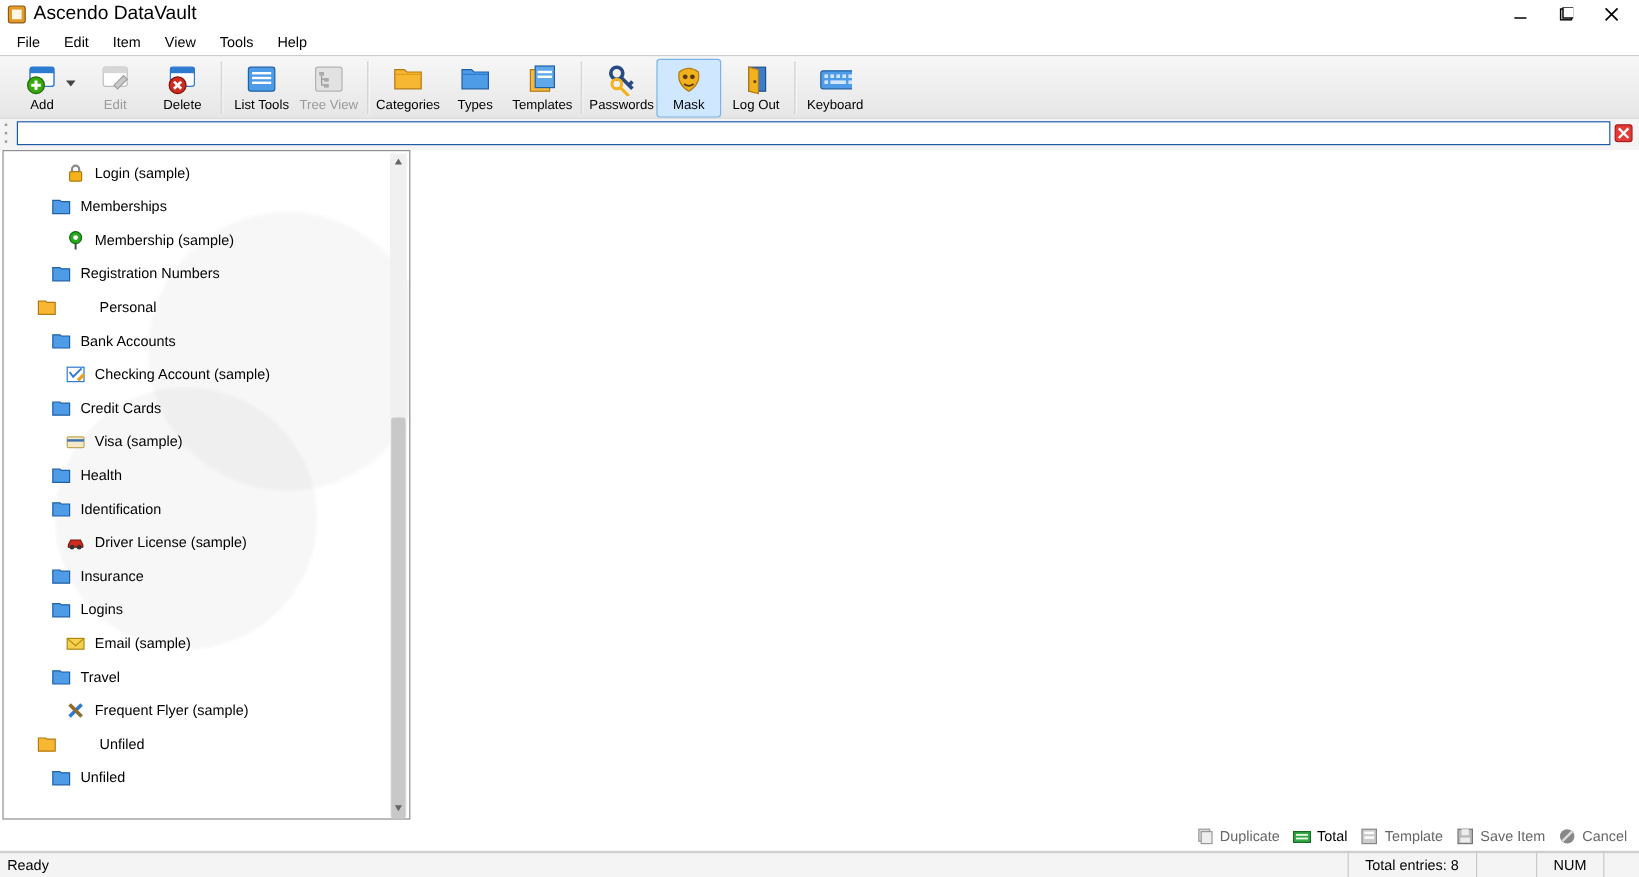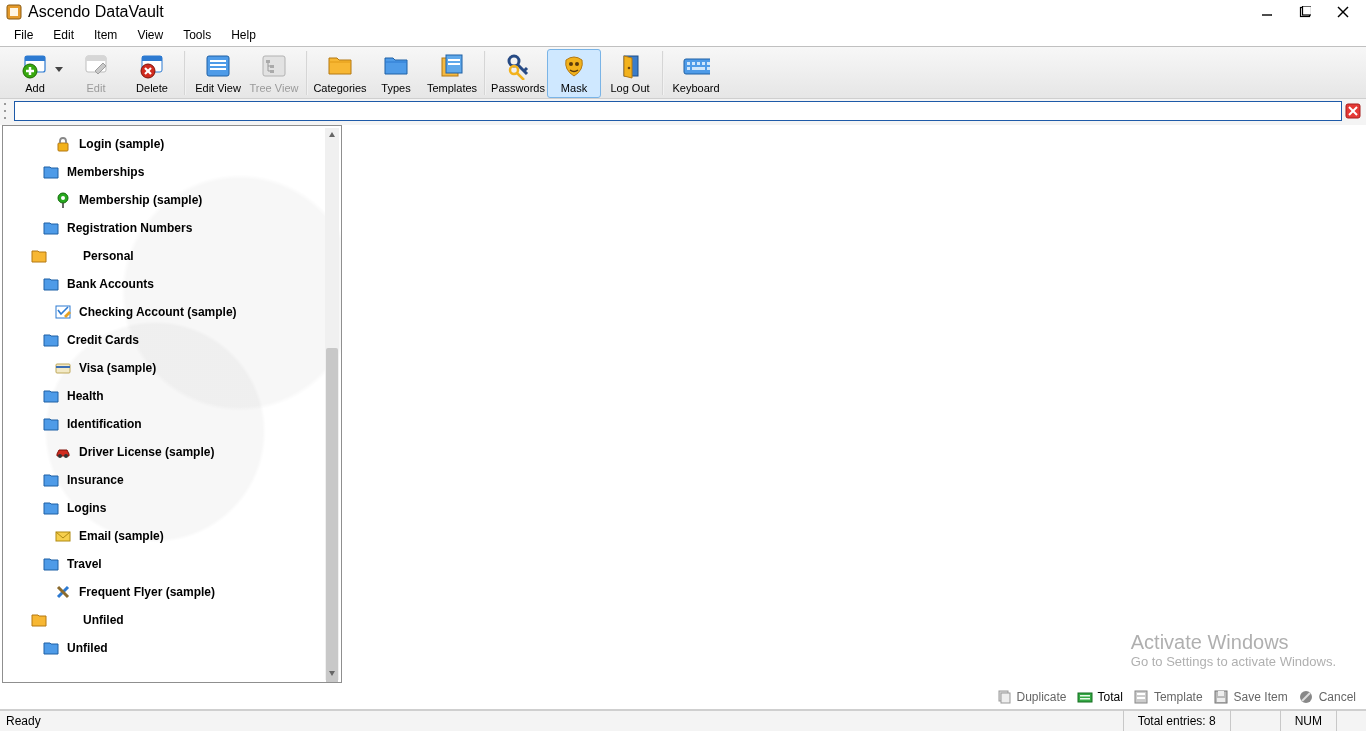--- a/index.html
+++ b/index.html
@@ -28,21 +28,21 @@
   .tool-btn.disabled .tbl { color: #9a9a9a; }
   .tool-sep { width: 2px; height: 44px; margin: 2px 4px; background: linear-gradient(to right,#c8c8c8,#fff); }
   .dd-caret { position: absolute; right: 3px; top: 12px; }
 
   
   .search-row { display: flex; align-items: center; padding: 2px 4px 4px 4px; background: #f4f4f4; }
   .grip { width: 6px; height: 20px; margin-right: 4px; display: flex; flex-direction: column; justify-content: space-around; }
   .grip span { display: block; width: 2px; height: 2px; background: #999; }
   .search-input { flex: 1; border: 1px solid #1e5aa8; height: 20px; background: #fff; padding: 0 4px; font-family: inherit; font-size: 12px; outline: none; }
   .close-x { width: 18px; height: 18px; margin-left: 2px; display: flex; align-items: center; justify-content: center; }
-  .tree-panel { width: 340px; border: 1px solid #8f8f8f; margin: 0 0 2px 2px; position: relative; overflow: hidden; background: #fff; font-weight: bold; }
+  .tree-panel { width: 340px; border: 1px solid #8f8f8f; margin: 0 0 2px 2px; position: relative; overflow: hidden; background: #fff; }
   .tree-bg { position: absolute; inset: 0; background: radial-gradient(circle at 45% 55%, rgba(0,0,0,0.03) 0%, rgba(0,0,0,0.03) 30%, transparent 31%), radial-gradient(circle at 70% 30%, rgba(0,0,0,0.03) 0%, rgba(0,0,0,0.03) 25%, transparent 26%); pointer-events: none; }
   .tree-scroll { position: absolute; top: 2px; right: 2px; bottom: 2px; width: 14px; background: #f0f0f0; }
   .tree-scroll .thumb { position: absolute; left: 1px; right: 1px; top: 220px; height: 340px; background: #c8c8c8; border-radius: 2px; }
   .tree-scroll .up, .tree-scroll .dn { position: absolute; left: 0; right: 0; height: 14px; display: flex; align-items: center; justify-content: center; }
   .tree-scroll .up { top: 0; } .tree-scroll .dn { bottom: 0; }
   .tree { position: absolute; left: 4px; top: 4px; right: 18px; bottom: 4px; overflow: hidden; }
   .node { display: flex; align-items: center; height: 28px; padding-left: 4px; }
   .lvl1 { margin-left: 18px; gap: 28px; }
   .lvl2 { margin-left: 30px; }
   .lvl3 { margin-left: 42px; }
@@ -153,21 +153,21 @@
     <div class="tool-sep"></div>
     <div class="tool-btn">
       <div class="tbi">
         <svg width="28" height="28">
           <rect x="3" y="4" width="22" height="20" rx="2" fill="#4e9be8" stroke="#1e60a5"></rect>
           <rect x="6" y="8" width="16" height="2" fill="#fff"></rect>
           <rect x="6" y="12" width="16" height="2" fill="#fff"></rect>
           <rect x="6" y="16" width="16" height="2" fill="#fff"></rect>
         </svg>
       </div>
-      <div class="tbl">Edit View</div>
+      <div class="tbl">List Tools</div>
     </div>
     <div class="tool-btn disabled">
       <div class="tbi">
         <svg width="28" height="28">
           <rect x="3" y="4" width="22" height="20" rx="2" fill="#e2e2e2" stroke="#b2b2b2"></rect>
           <rect x="6" y="8" width="4" height="3" fill="#aaa"></rect>
           <rect x="10" y="13" width="4" height="3" fill="#aaa"></rect>
           <rect x="10" y="18" width="4" height="3" fill="#aaa"></rect>
           <line x1="8" y1="11" x2="8" y2="19" stroke="#999"></line>
           <line x1="8" y1="14" x2="10" y2="14" stroke="#999"></line>
@@ -506,24 +506,20 @@
         <span class="di">
           <svg width="16" height="16">
             <circle cx="8" cy="8" r="6" fill="#888"></circle>
             <line x1="4" y1="12" x2="12" y2="4" stroke="#ddd" stroke-width="2"></line>
           </svg>
         </span>
         <span>Cancel</span>
       </div>
     </div>
 
-  <div class="watermark">
-    <div class="w1">Activate Windows</div>
-    <div class="w2">Go to Settings to activate Windows.</div>
-  </div>
 </div>
 
 <div class="status-bar">
   <div class="status-left">Ready</div>
   <div class="status-right">
     <div class="status-cell">Total entries: 8</div>
     <div class="status-cell" style="width:50px"></div>
     <div class="status-cell">NUM</div>
     <div class="status-cell" style="width:30px"></div>
   </div>

